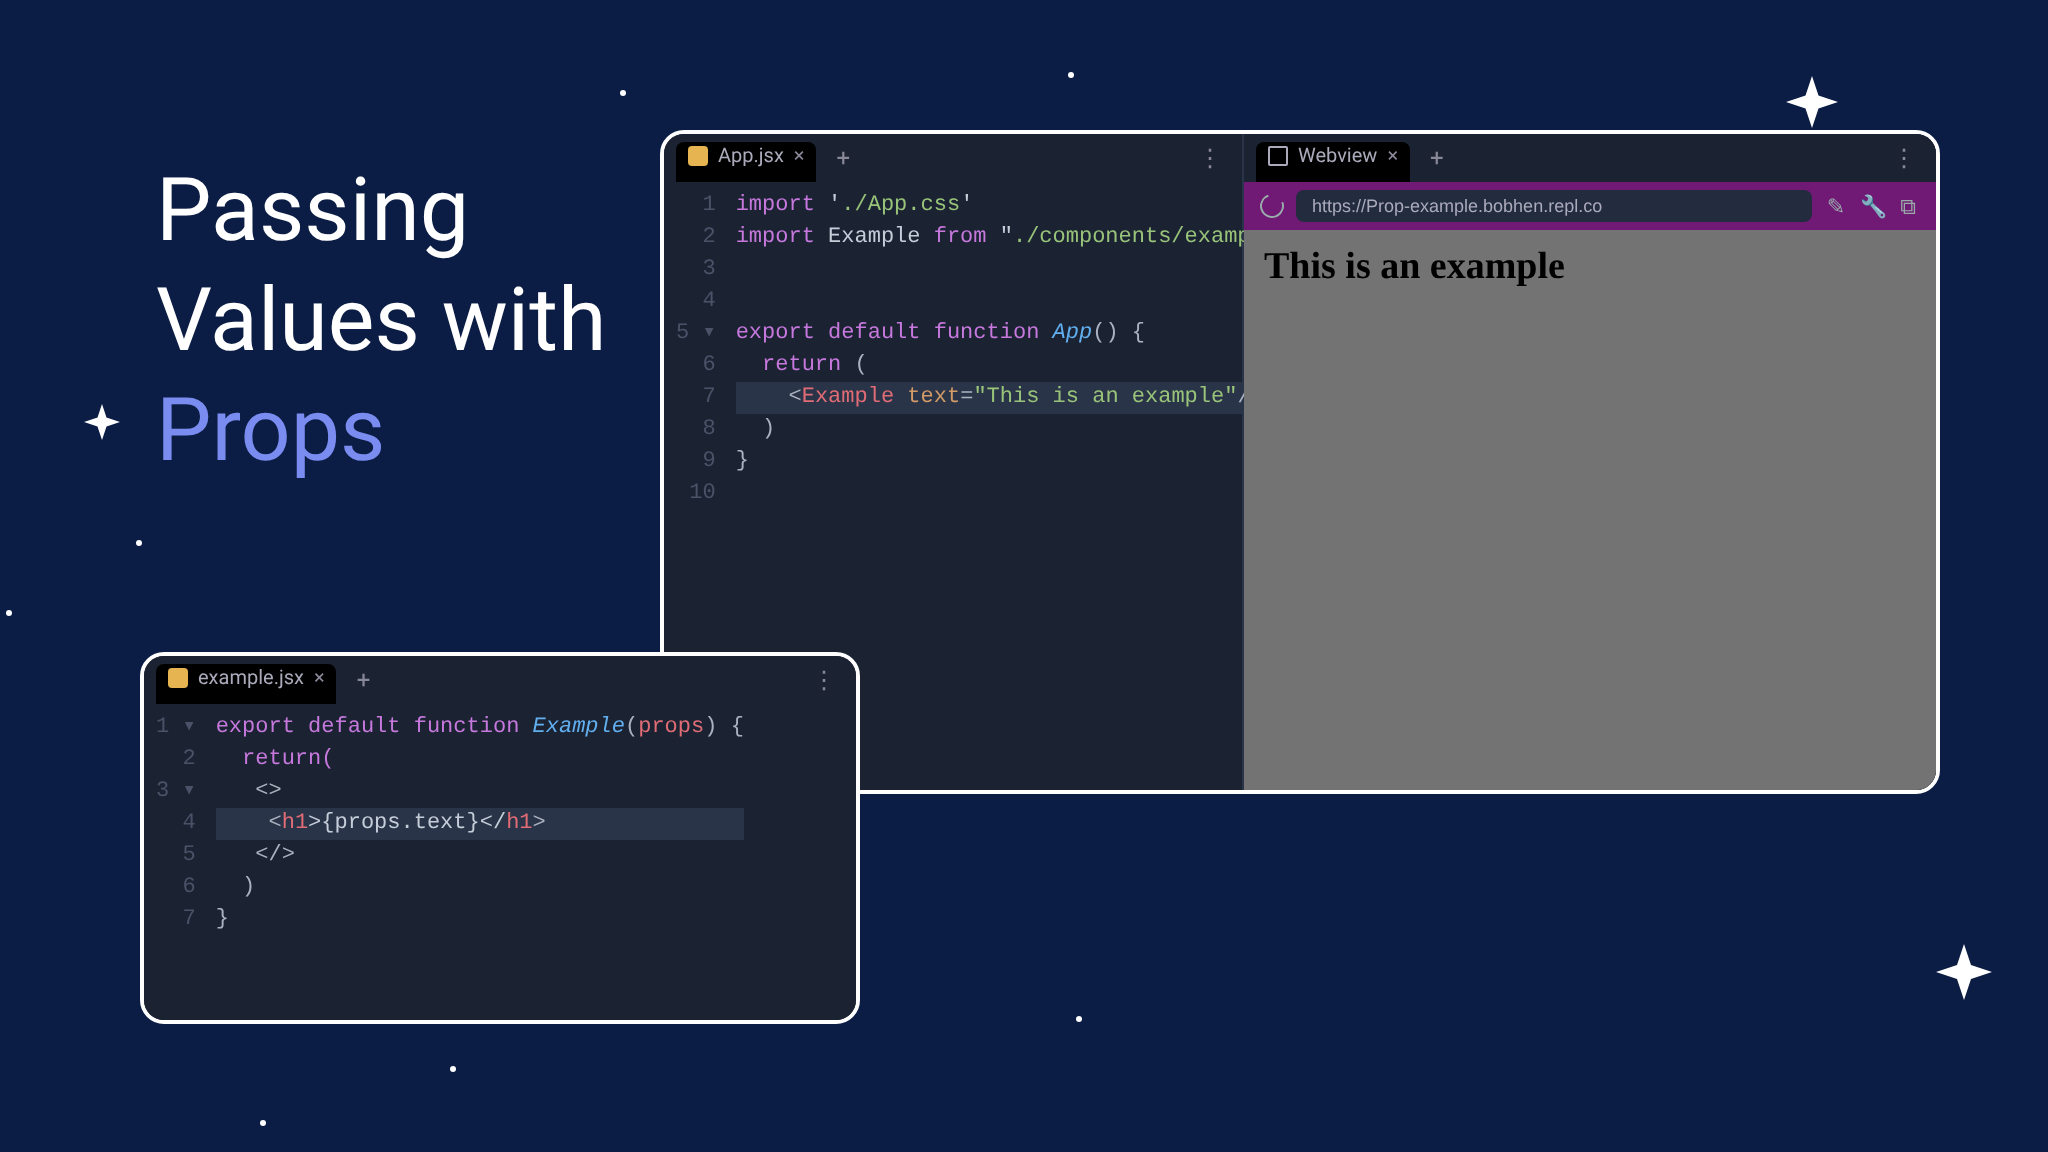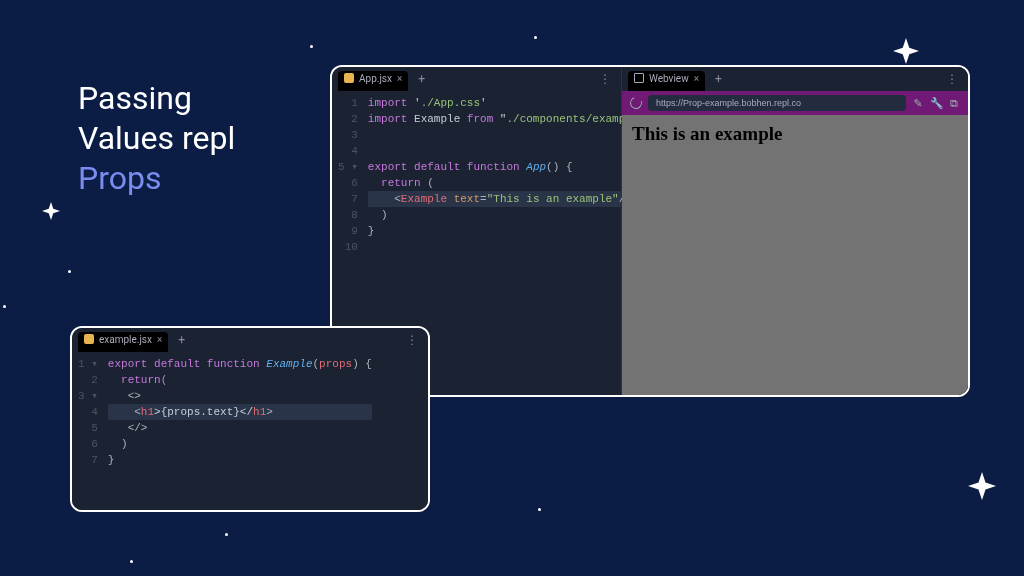--- a/index.html
+++ b/index.html
@@ -18,21 +18,21 @@
   .dot {
     position: absolute;
     width: 3px; height: 3px;
     background: #fff;
     border-radius: 50%;
   }
   .title {
     position: absolute;
     left: 78px;
     top: 78px;
-    font-size: 32px;
+    font-size: 44px;
     font-weight: 400;
     line-height: 1.25;
     color: #fff;
   }
   .title .accent { color: #7a8cf0; }
 
   .panel {
     position: absolute;
     background: #1b2333;
     border: 2px solid #fff;
@@ -191,21 +191,21 @@
 <div class="dot" style="left:534px;top:36px"></div>
 <div class="dot" style="left:310px;top:45px"></div>
 <div class="dot" style="left:68px;top:270px"></div>
 <div class="dot" style="left:3px;top:305px"></div>
 <div class="dot" style="left:225px;top:533px"></div>
 <div class="dot" style="left:538px;top:508px"></div>
 <div class="dot" style="left:130px;top:560px"></div>
 
 <div class="title">
   <span>Passing</span><br>
-  <span>Values repl</span><br>
+  <span>Values with</span><br>
   <span class="accent">Props</span>
 </div>
 
 <div class="panel main-panel">
   <div class="editor-col">
     <div class="tabbar">
       <div class="tab">
         <span class="file-icon"></span>
         <span>App.jsx</span>
         <span class="close">×</span>

